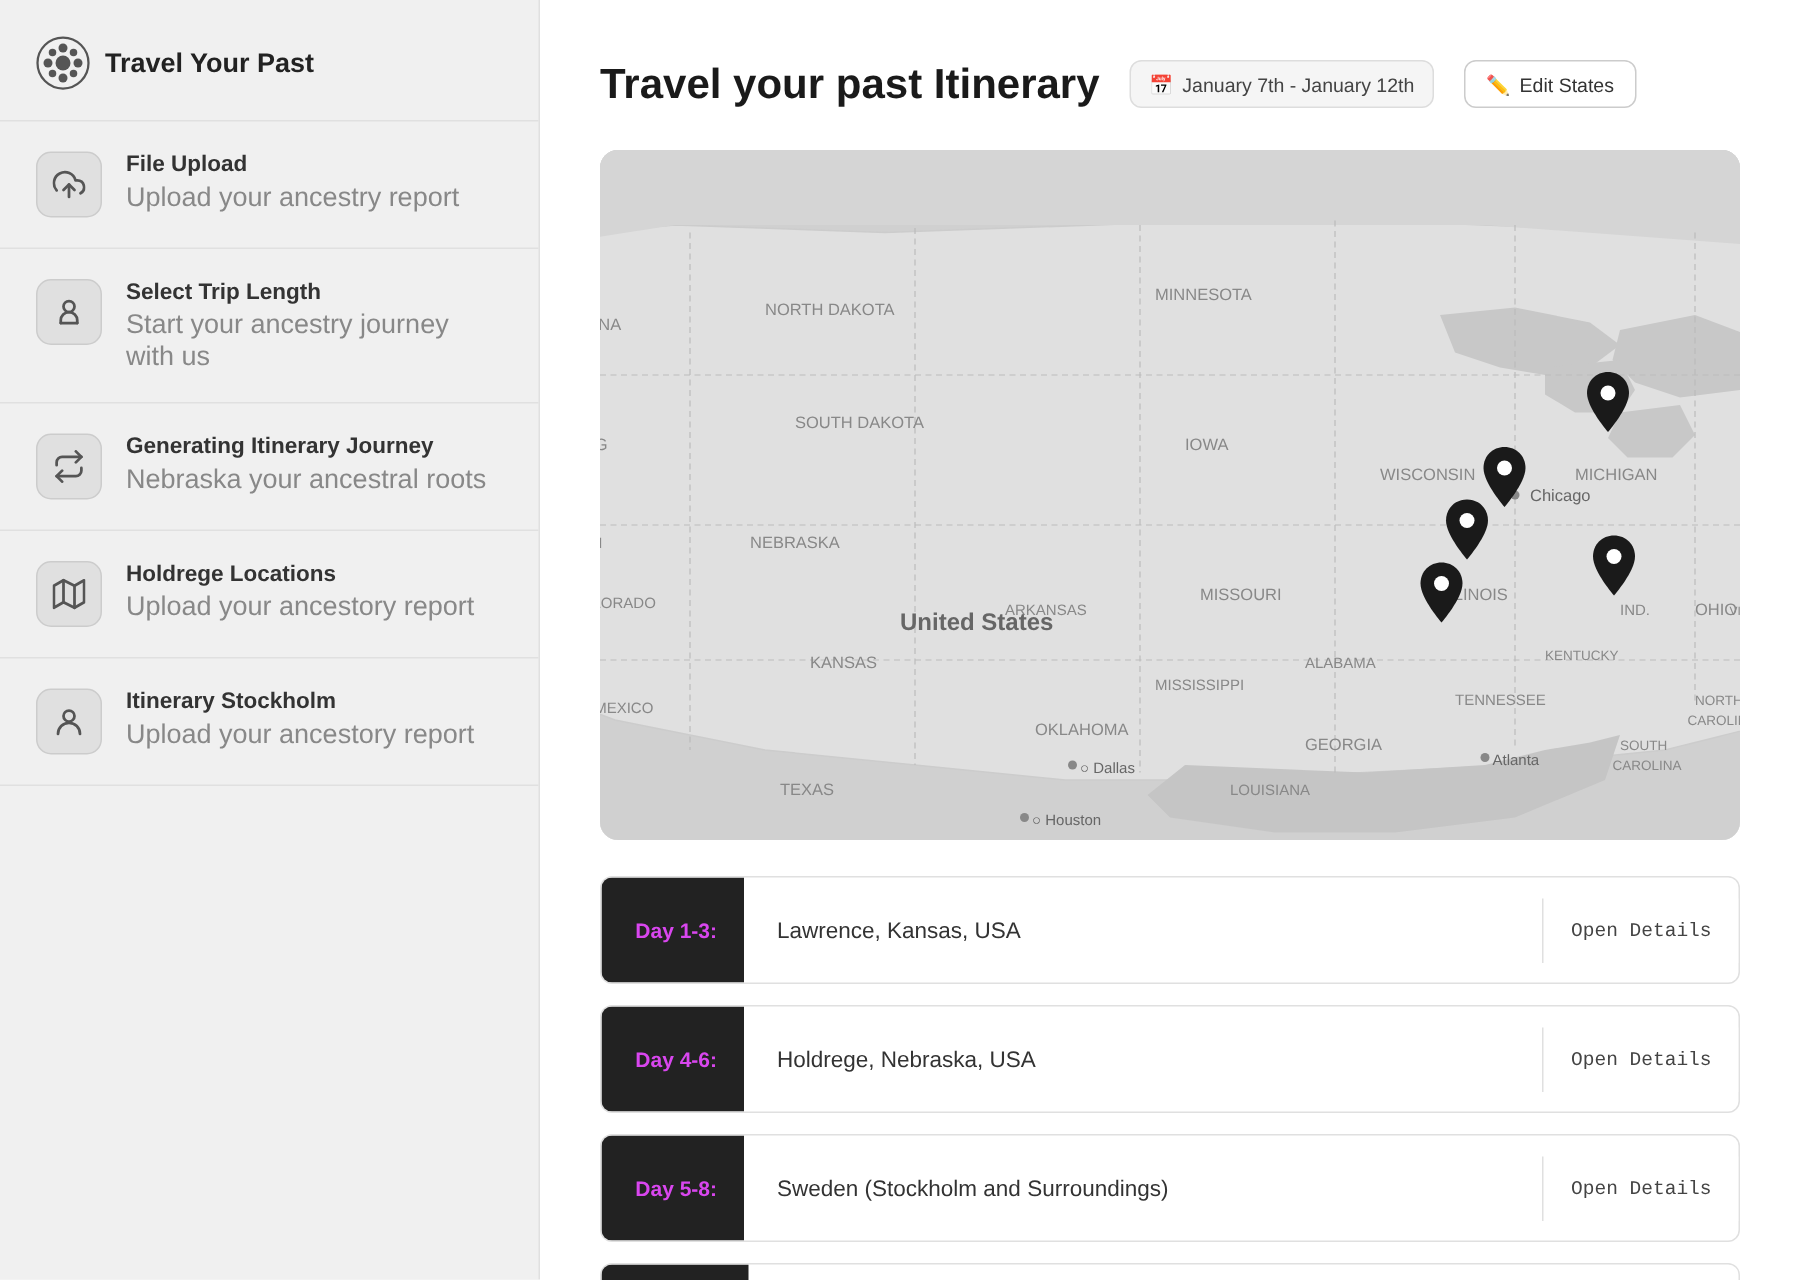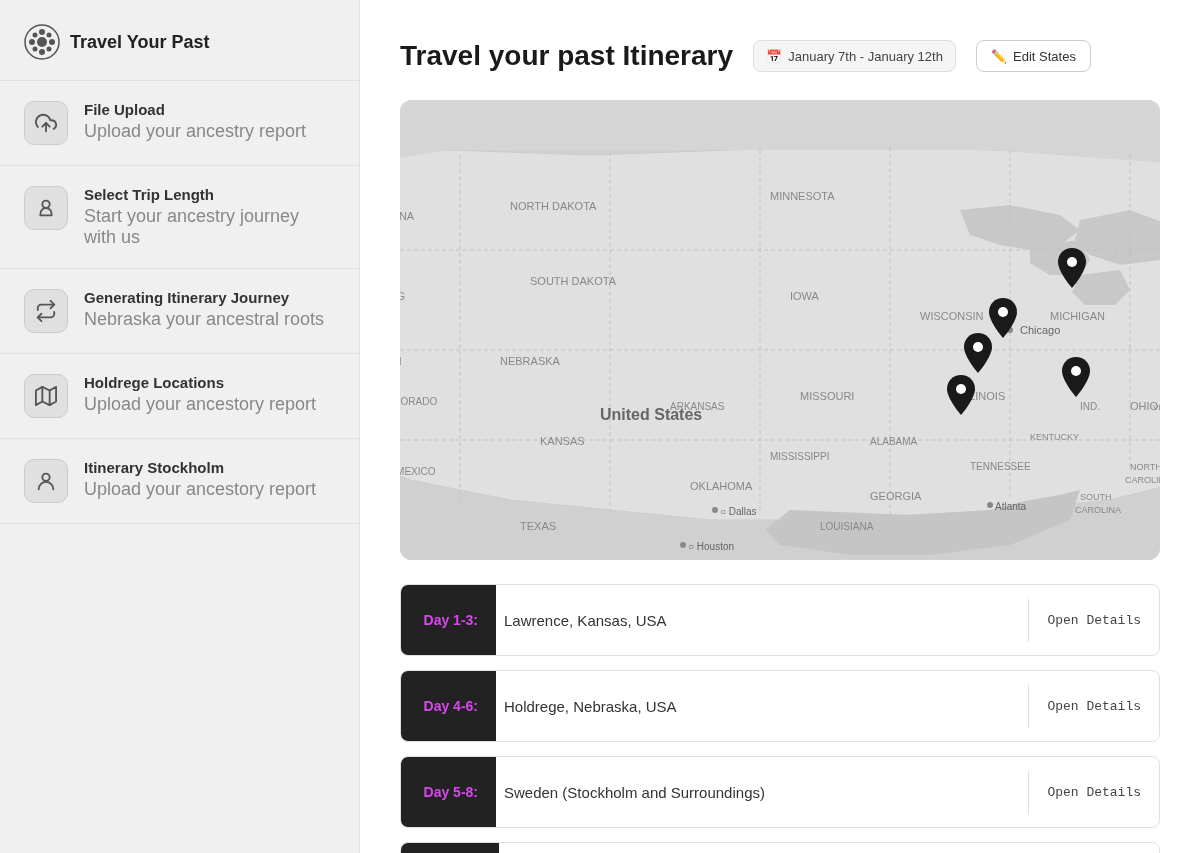--- a/index.html
+++ b/index.html
@@ -165,21 +165,21 @@
       font-weight: 700;
       font-size: 14px;
       padding: 27px 18px;
       white-space: nowrap;
       min-width: 95px;
       text-align: right;
     }
 
     .location-label {
       flex: 1;
-      padding: 14px 8px;
+      padding: 14px 22px;
       font-size: 15px;
       color: #333;
     }
 
     .open-details-btn {
       background: #fff;
       border: none;
       border-left: 1px solid #e0e0e0;
       padding: 14px 18px;
       font-size: 13px;

